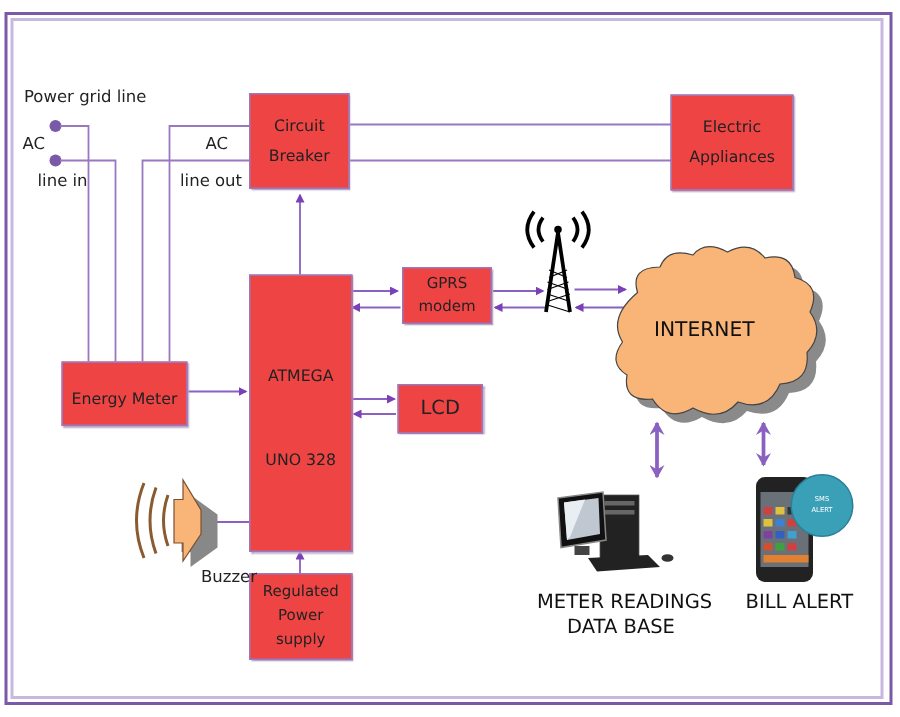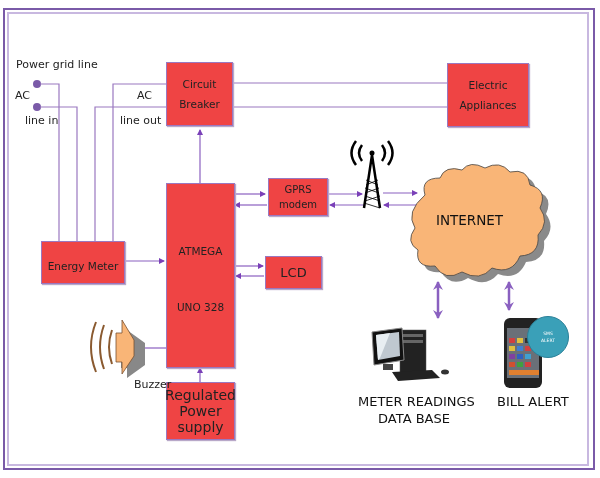--- a/index.html
+++ b/index.html
@@ -157,21 +157,21 @@
 </div>
 
 <div class="box" style="left:41px;top:241px;width:84px;height:43px;align-items:center;padding-top:6px;">
   <span>Energy Meter</span>
 </div>
 
 <div class="box" style="left:265px;top:256px;width:57px;height:33px;font-size:13px;">
   <span>LCD</span>
 </div>
 
-<div class="box" style="left:166px;top:382px;width:69px;height:58px;flex-direction:column;line-height:16px;font-size:14px;">
+<div class="box" style="left:166px;top:382px;width:69px;height:58px;flex-direction:column;line-height:16px;font-size:10px;">
   <span>Regulated</span>
   <span>Power</span>
   <span>supply</span>
 </div>
 
 <div class="cloud-text" style="left:436px;top:212px;">INTERNET</div>
 
 <div class="sms" style="left:527px;top:316px;">
   <span>SMS</span>
   <span>ALERT</span>

